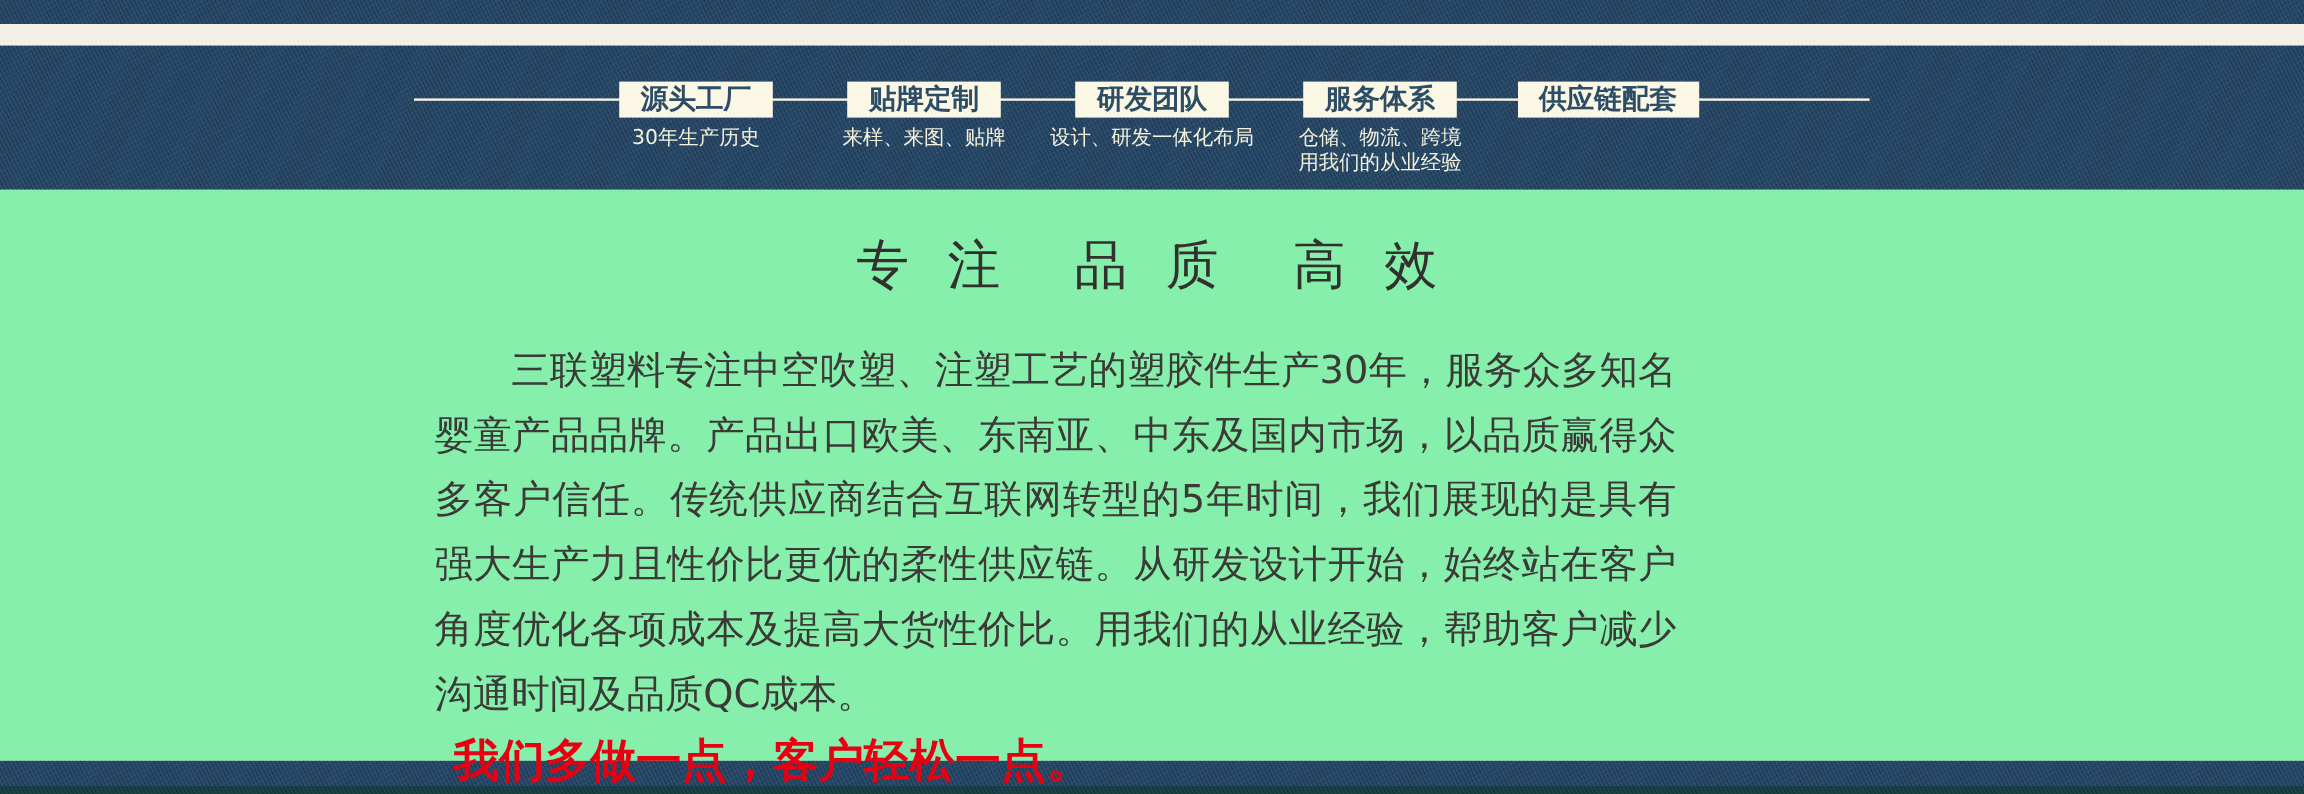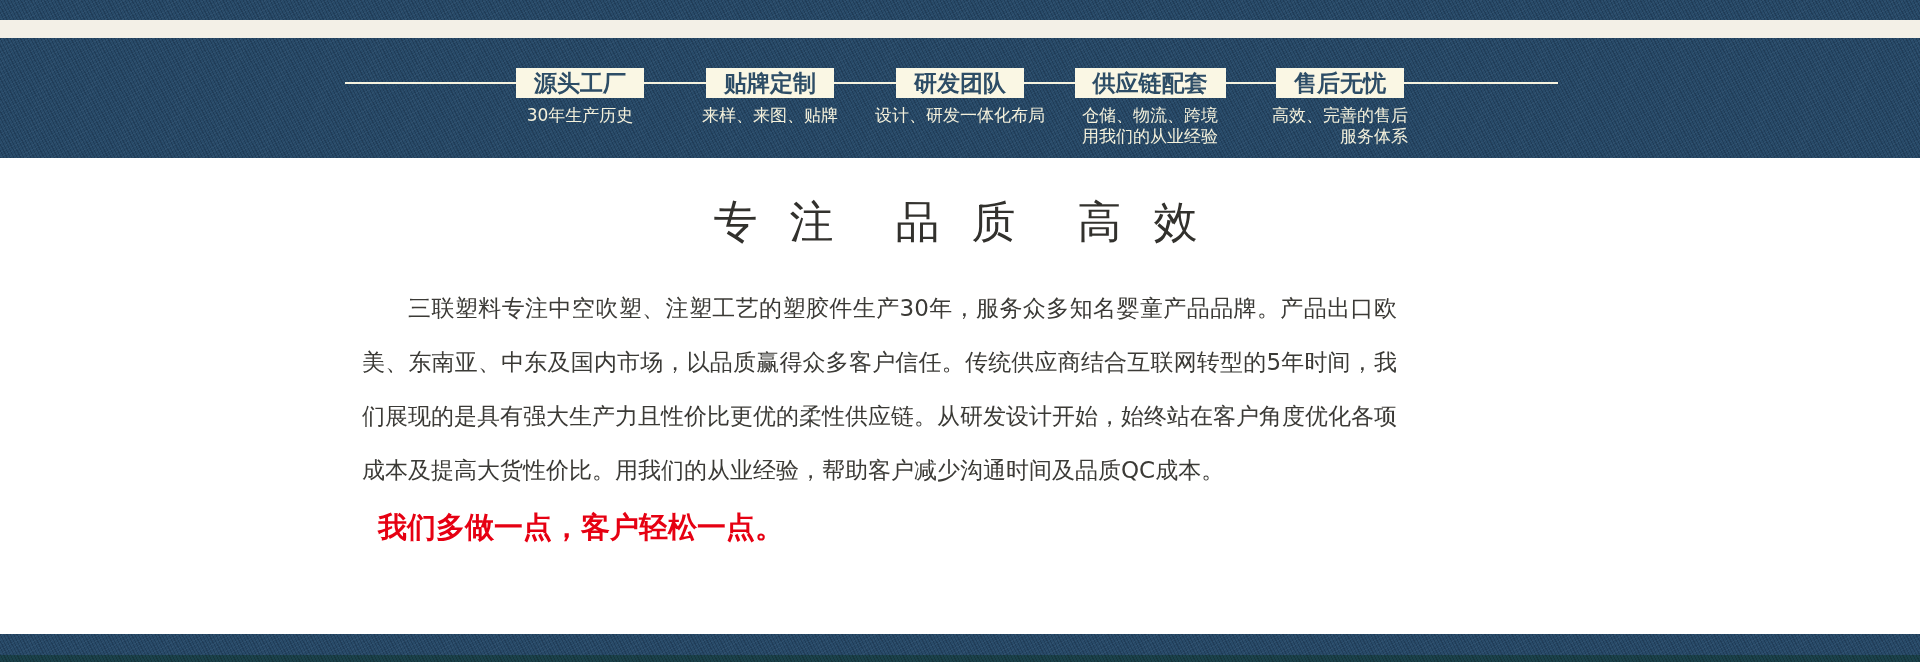--- a/index.html
+++ b/index.html
@@ -29,34 +29,34 @@
   .feature-pill {
     background:#faf7e4; color:#2d4d66;
     font-size:23px; font-weight:bold; line-height:30px;
     padding:0 18px; border-radius:0; white-space:nowrap;
   }
   .feature-desc {
     margin-top:7px; color:#f4f1dc; font-size:17px; line-height:1.25;
     text-align:right; white-space:pre-line;
   }
 
-  .content { width:1920px; height:476px; background:#ffffff; }
+  .content { width:1920px; height:476px; background:#86efac; }
   .content-title {
     margin:0 auto; padding-top:40px; text-align:center;
     font-size:44px; line-height:48px; letter-spacing:9px;
     color:#32312d; font-weight:500;
   }
   .content-paragraph {
     width:1035px; margin-left:362px; margin-top:35px;
-    font-size:23px; line-height:54px; color:#3b3a36;
+    font-size:32px; line-height:54px; color:#3b3a36;
     text-indent:2em; text-align:justify;
   }
   .content-slogan {
     margin-left:378px; margin-top:10px;
-    font-size:29px; line-height:40px; font-weight:bold; color:#e60012;font-family:Liberation Serif, serif;
+    font-size:38px; line-height:40px; font-weight:bold; color:#e60012;font-family:Liberation Serif, serif;
   }
 
   .bottom-navy { width:1920px; height:21px; }
   .bottom-teal { width:1920px; height:7px; background:#1b424b;
     background-image:repeating-linear-gradient(63deg, rgba(0,0,0,.2) 0 1px, transparent 1px 3px); }
 </style>
 </head>
 <body>
 
 <div class="top-strip navy-texture"></div>
@@ -71,28 +71,26 @@
     </div>
     <div class="feature-item">
       <div class="feature-pill">贴牌定制</div>
       <div class="feature-desc">来样、来图、贴牌</div>
     </div>
     <div class="feature-item">
       <div class="feature-pill">研发团队</div>
       <div class="feature-desc">设计、研发一体化布局</div>
     </div>
     <div class="feature-item">
-      <div class="feature-pill">供应链配套</div>
+      <div class="feature-pill">服务体系</div>
       <div class="feature-desc">仓储、物流、跨境
 用我们的从业经验</div>
     </div>
     <div class="feature-item">
-      <div class="feature-pill">售后无忧</div>
-      <div class="feature-desc">高效、完善的售后
-服务体系</div>
+      <div class="feature-pill">供应链配套</div>
     </div>
   </div>
 </div>
 
 <div class="content">
   <h1 class="content-title">专 注　品 质　高 效</h1>
   <p class="content-paragraph">三联塑料专注中空吹塑、注塑工艺的塑胶件生产30年，服务众多知名婴童产品品牌。产品出口欧美、东南亚、中东及国内市场，以品质赢得众多客户信任。传统供应商结合互联网转型的5年时间，我们展现的是具有强大生产力且性价比更优的柔性供应链。从研发设计开始，始终站在客户角度优化各项成本及提高大货性价比。用我们的从业经验，帮助客户减少沟通时间及品质QC成本。</p>
   <p class="content-slogan">我们多做一点，客户轻松一点。</p>
 </div>
 

